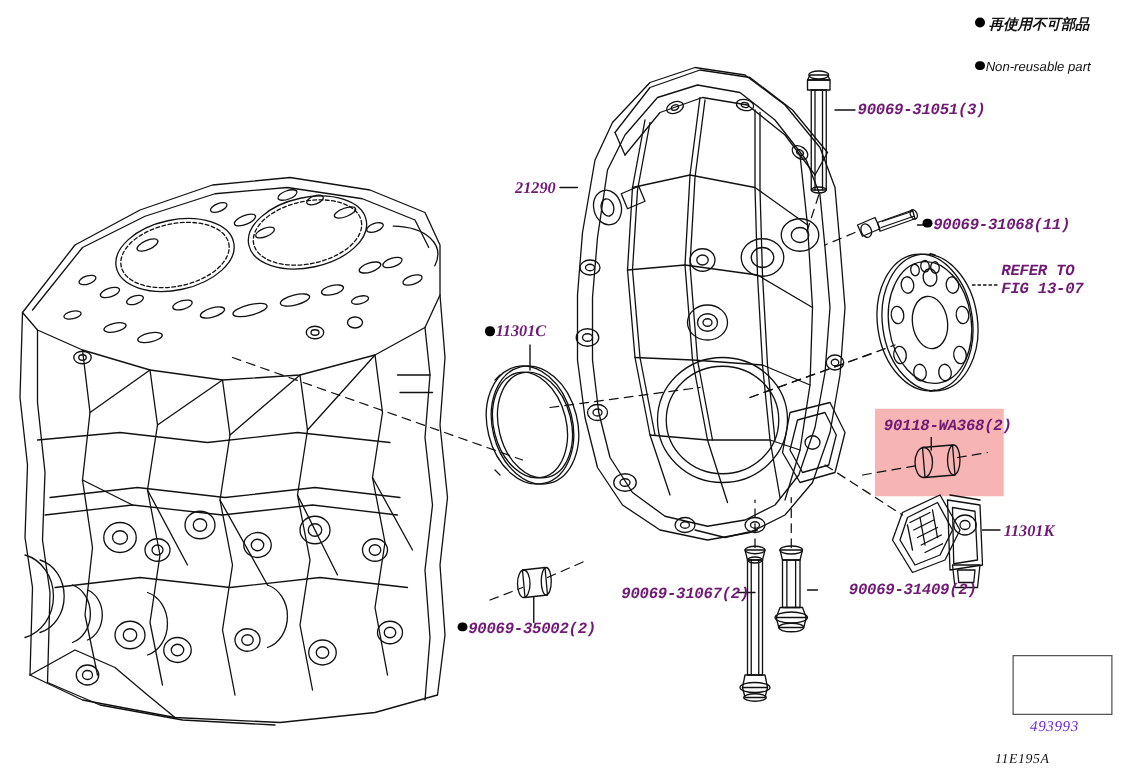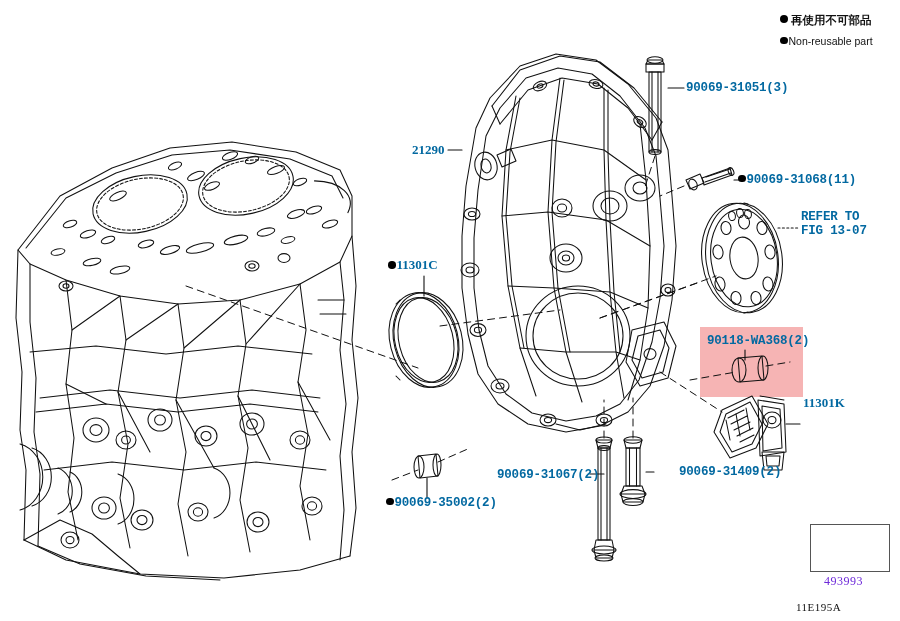--- a/index.html
+++ b/index.html
@@ -1,28 +1,28 @@
 <!DOCTYPE html>
 <html><head>
 <meta charset="utf-8">
 <style>
   html,body{margin:0;padding:0;background:#ffffff;}
   body{
     width:900px;height:621px;position:relative;overflow:hidden;
     font-family:"Liberation Serif", serif;
     -webkit-font-smoothing:antialiased;
   }
-  #stage{position:absolute;left:0;top:0;width:900px;height:621px;}
+  #stage{position:absolute;left:0;top:0;width:900px;height:621px;font-style:italic;}
   svg.layer{position:absolute;left:0;top:0;width:900px;height:621px;}
   .lbl{
     position:absolute;
     font-family:"Liberation Mono", monospace;
     font-weight:700;
     font-size:12.5px;
-    color:#0369a1;
+    color:#701a75;
     white-space:nowrap;
     letter-spacing:-0.2px;
     line-height:14px;
   }
   .lbl-serif{
     font-family:"Liberation Serif", serif;
     font-weight:700;
     font-size:13px;
     letter-spacing:0px;
   }
@@ -438,21 +438,21 @@
       <g stroke-width="1.05">
         <path d="M820 547 L846 530 L846 538 L871 538 L871 556 L846 556 L846 565 Z" fill="#ffffff" stroke="#333"></path>
       </g>
     </g>
   </svg>
 
   <div class="legend" style="left:780px;top:10px;">
     <div>
       <span class="dot"></span><span class="jp">再使用不可部品</span>
     </div>
-    <div style="margin-top:3px;">
+    <div style="margin-top:16px;">
       <span class="dot dot-sm"></span><span class="en">Non-reusable part</span>
     </div>
   </div>
 
   <div class="lbl" style="left:686px;top:81px;">
     <span>90069-31051(3)</span>
   </div>
 
   <div class="lbl" style="left:738px;top:173px;text-align:center;">
     <span class="dot dot-sm"></span><span>90069-31068(11)</span>
@@ -468,25 +468,25 @@
   </div>
 
   <div class="lbl lbl-serif" style="left:388px;top:258px;">
     <span class="dot dot-sm"></span><span>11301C</span>
   </div>
 
   <div class="lbl" style="left:707px;top:334px;">
     <span>90118-WA368(2)</span>
   </div>
 
-  <div class="lbl lbl-serif" style="left:803px;top:396px;">
+  <div class="lbl lbl-serif" style="left:803px;top:418px;">
     <span>11301K</span>
   </div>
 
-  <div class="lbl" style="left:386px;top:496px;text-align:center;">
+  <div class="lbl" style="left:366px;top:496px;text-align:center;">
     <span class="dot dot-sm"></span><span>90069-35002(2)</span>
   </div>
 
   <div class="lbl" style="left:497px;top:468px;">
     <span>90069-31067(2)</span>
   </div>
 
   <div class="lbl" style="left:679px;top:465px;">
     <span>90069-31409(2)</span>
   </div>

